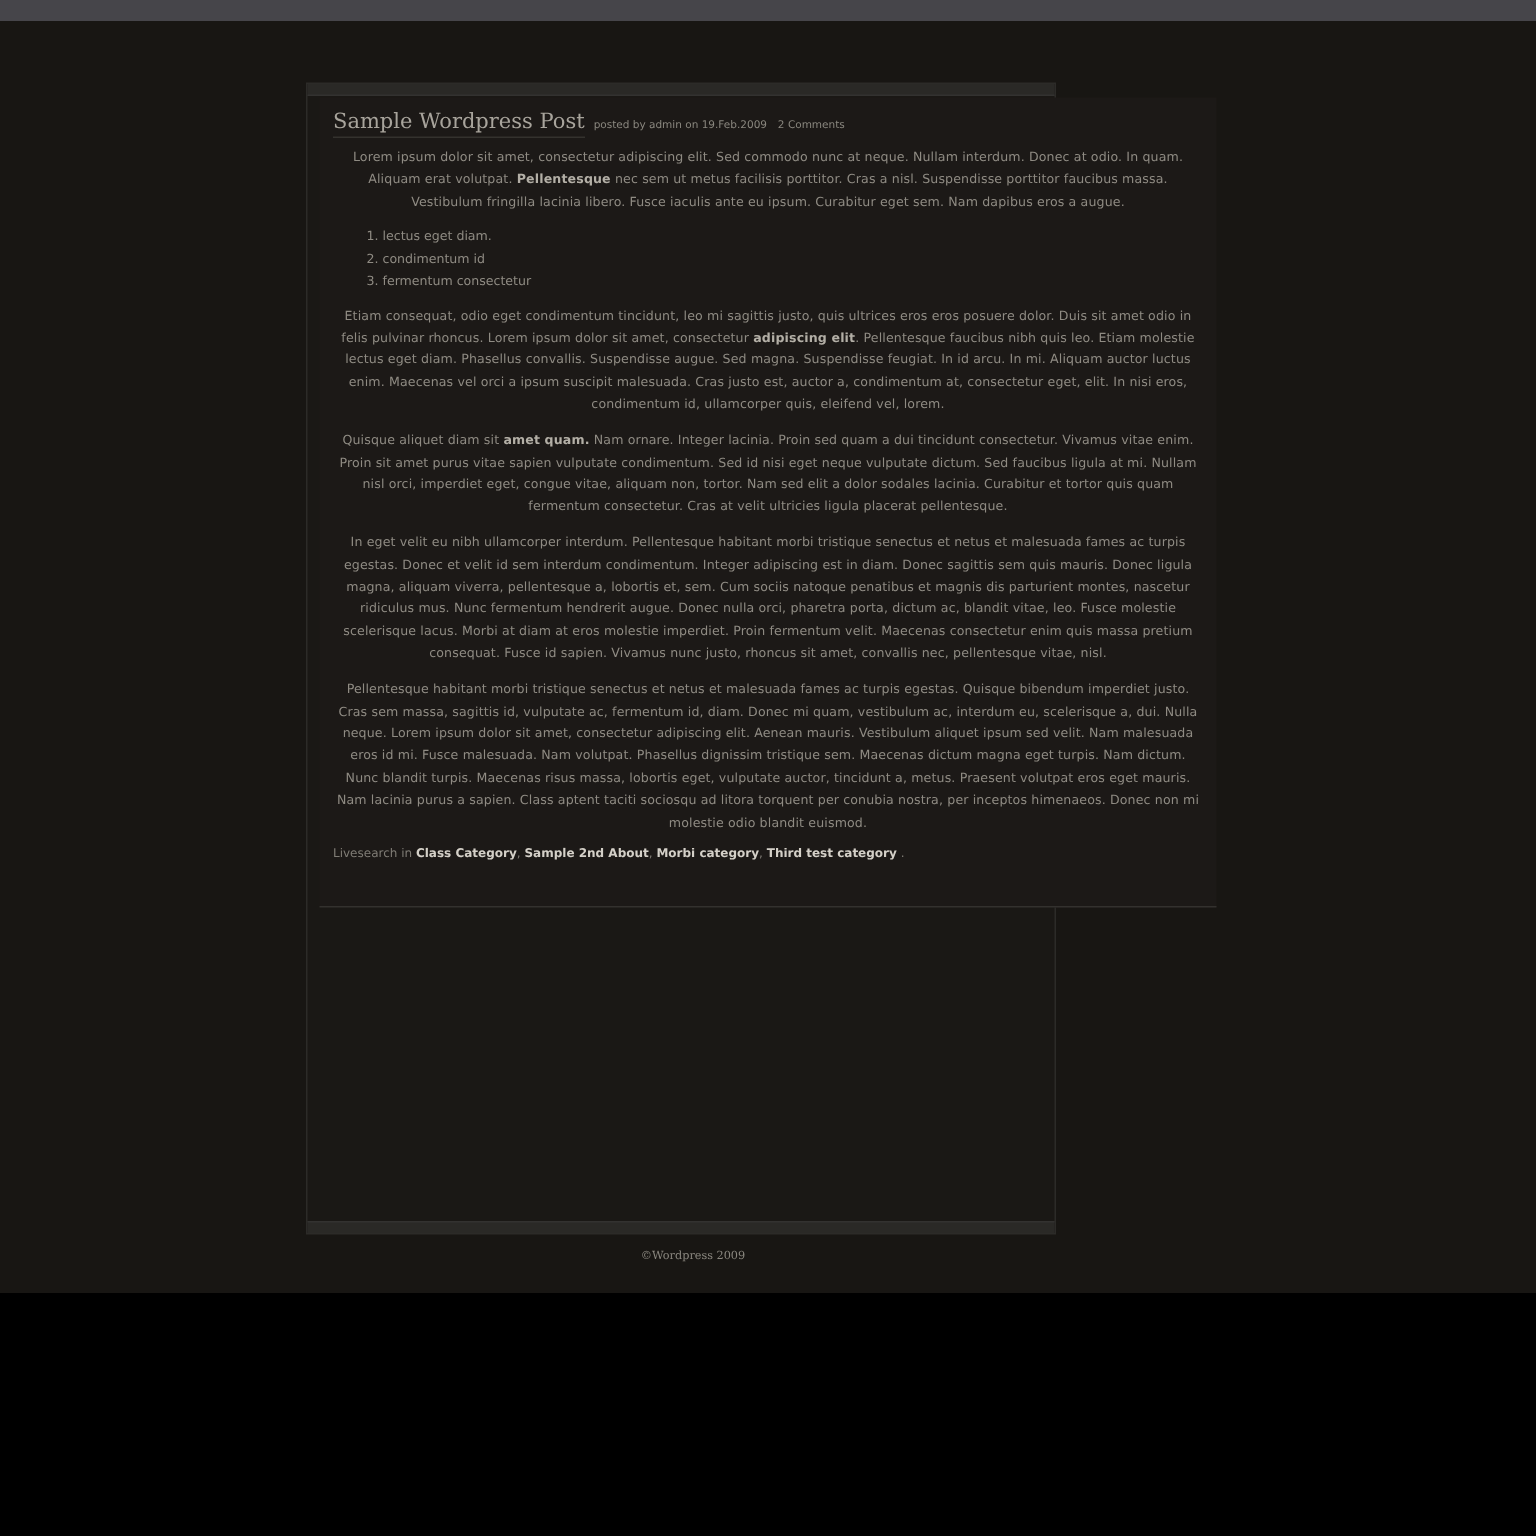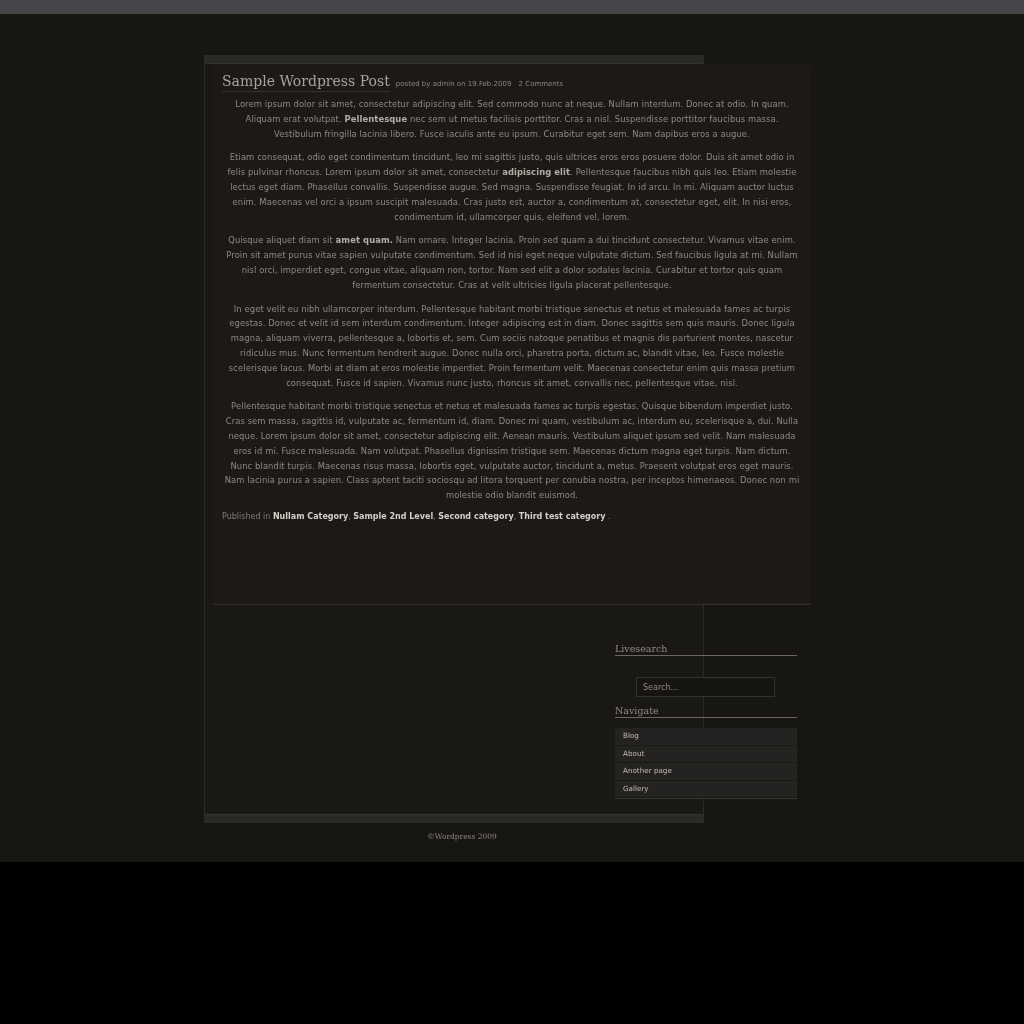--- a/index.html
+++ b/index.html
@@ -120,47 +120,41 @@
     <div class="post-header">
       <a class="post-title">Sample Wordpress Post</a>
       <span class="post-meta">
         <span>posted by admin on 19.Feb.2009</span>
         <a class="comments">2 Comments</a>
       </span>
     </div>
 
     <p><span>Lorem ipsum dolor sit amet, consectetur adipiscing elit. Sed commodo nunc at neque. Nullam interdum. Donec at odio. In quam. Aliquam erat volutpat. </span><b>Pellentesque</b><span> nec sem ut metus facilisis porttitor. Cras a nisl. Suspendisse porttitor faucibus massa. Vestibulum fringilla lacinia libero. Fusce iaculis ante eu ipsum. Curabitur eget sem. Nam dapibus eros a augue.</span></p>
 
+    <ol>
+      <li>lectus eget diam.</li>
+      <li>condimentum id</li>
+      <li>fermentum consectetur</li>
+    </ol>
 
     <p><span>Etiam consequat, odio eget condimentum tincidunt, leo mi sagittis justo, quis ultrices eros eros posuere dolor. Duis sit amet odio in felis pulvinar rhoncus. Lorem ipsum dolor sit amet, consectetur </span><b>adipiscing elit</b><span>. Pellentesque faucibus nibh quis leo. Etiam molestie lectus eget diam. Phasellus convallis. Suspendisse augue. Sed magna. Suspendisse feugiat. In id arcu. In mi. Aliquam auctor luctus enim. Maecenas vel orci a ipsum suscipit malesuada. Cras justo est, auctor a, condimentum at, consectetur eget, elit. In nisi eros, condimentum id, ullamcorper quis, eleifend vel, lorem.</span></p>
 
     <p><span>Quisque aliquet diam sit </span><b>amet quam.</b><span> Nam ornare. Integer lacinia. Proin sed quam a dui tincidunt consectetur. Vivamus vitae enim. Proin sit amet purus vitae sapien vulputate condimentum. Sed id nisi eget neque vulputate dictum. Sed faucibus ligula at mi. Nullam nisl orci, imperdiet eget, congue vitae, aliquam non, tortor. Nam sed elit a dolor sodales lacinia. Curabitur et tortor quis quam fermentum consectetur. Cras at velit ultricies ligula placerat pellentesque.</span></p>
 
     <p>In eget velit eu nibh ullamcorper interdum. Pellentesque habitant morbi tristique senectus et netus et malesuada fames ac turpis egestas. Donec et velit id sem interdum condimentum. Integer adipiscing est in diam. Donec sagittis sem quis mauris. Donec ligula magna, aliquam viverra, pellentesque a, lobortis et, sem. Cum sociis natoque penatibus et magnis dis parturient montes, nascetur ridiculus mus. Nunc fermentum hendrerit augue. Donec nulla orci, pharetra porta, dictum ac, blandit vitae, leo. Fusce molestie scelerisque lacus. Morbi at diam at eros molestie imperdiet. Proin fermentum velit. Maecenas consectetur enim quis massa pretium consequat. Fusce id sapien. Vivamus nunc justo, rhoncus sit amet, convallis nec, pellentesque vitae, nisl.</p>
 
     <p>Pellentesque habitant morbi tristique senectus et netus et malesuada fames ac turpis egestas. Quisque bibendum imperdiet justo. Cras sem massa, sagittis id, vulputate ac, fermentum id, diam. Donec mi quam, vestibulum ac, interdum eu, scelerisque a, dui. Nulla neque. Lorem ipsum dolor sit amet, consectetur adipiscing elit. Aenean mauris. Vestibulum aliquet ipsum sed velit. Nam malesuada eros id mi. Fusce malesuada. Nam volutpat. Phasellus dignissim tristique sem. Maecenas dictum magna eget turpis. Nam dictum. Nunc blandit turpis. Maecenas risus massa, lobortis eget, vulputate auctor, tincidunt a, metus. Praesent volutpat eros eget mauris. Nam lacinia purus a sapien. Class aptent taciti sociosqu ad litora torquent per conubia nostra, per inceptos himenaeos. Donec non mi molestie odio blandit euismod.</p>
 
     <div class="published">
-      <span>Published in</span>
-      <a>Nullam Category</a><span>,</span>
-      <a>Sample 2nd Level</a><span>,</span>
-      <a>Second category</a><span>,</span>
+      <span>Livesearch in</span>
+      <a>Class Category</a><span>,</span>
+      <a>Sample 2nd About</a><span>,</span>
+      <a>Morbi category</a><span>,</span>
       <a>Third test category</a>
       <span>.</span>
     </div>
   </div>
 
-  <div class="sidebar">
-    <h3 class="widget-title">Livesearch</h3>
-    <input class="search-input" type="text" placeholder="Search..." style="">
-    <h3 class="widget-title">Navigate</h3>
-    <ul class="nav-list">
-      <li><a>Blog</a></li>
-      <li><a>About</a></li>
-      <li><a>Another page</a></li>
-      <li><a>Gallery</a></li>
-    </ul>
-  </div>
 
   <div class="wrapper-bottomband"></div>
 </div>
 
 <div class="footer">©Wordpress 2009</div>
 
 </body></html>

